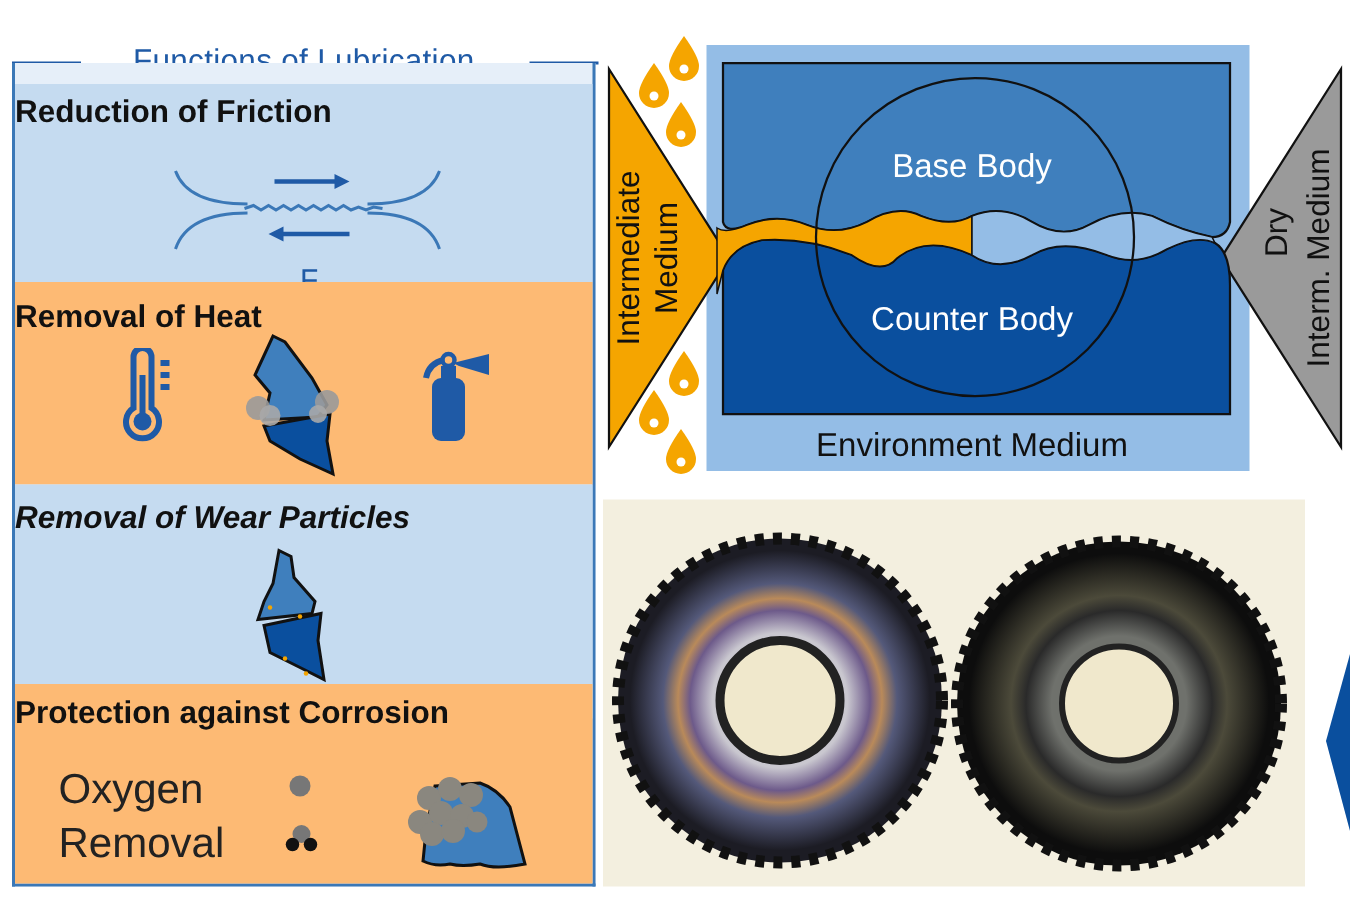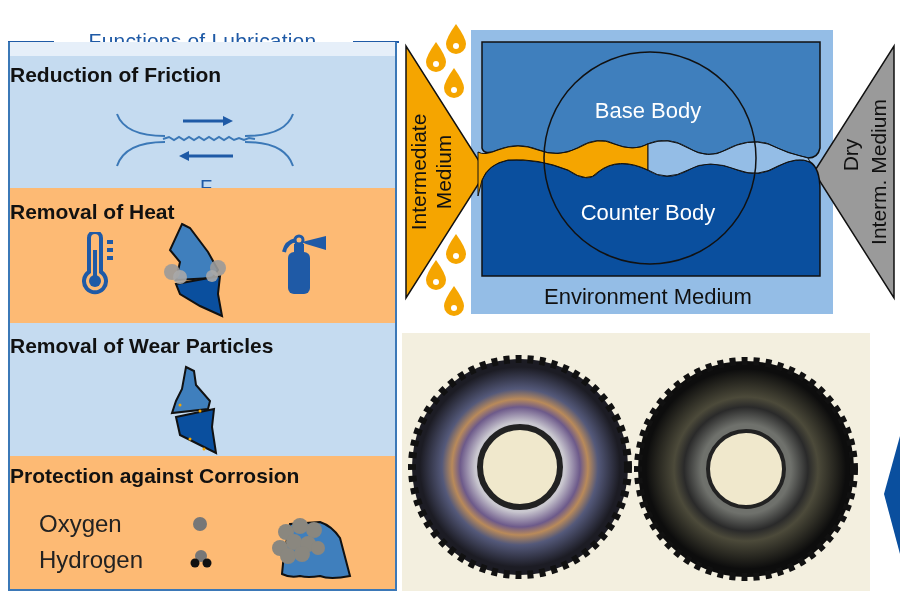--- a/index.html
+++ b/index.html
@@ -11,21 +11,21 @@
     border: 2px solid #3b78b7; border-top: none; background: #e6eff9; }
   .panel-title-line { position: absolute; top: 41px; height: 2px; background: #1f5aa6; }
   #panel-title { position: absolute; left: 0; width: 405px; top: 29px; text-align: center;
     font-size: 21px; color: #1f5aa6; letter-spacing: 0.2px; }
   .section { position: absolute; left: 0; width: 385px; }
   .section.dark { background: #c5dbf0; }
   .section.light { background: #fdba74; }
   .section-title { position: absolute; left: 0; width: 100%; text-align: left;
     font-weight: bold; font-size: 21px; color: #111; }
   .abs { position: absolute; }
-  .label-text { font-size: 24px; color: #222; }
+  .label-text { font-size: 28px; color: #222; }
 
   
   #diagram { position: absolute; left: 398px; top: 20px; width: 502px; height: 300px; }
   #photo { position: absolute; left: 402px; top: 333px; width: 468px; height: 258px;
     background: #f3efdf; overflow: hidden; }
   .diag-text { font-family: "Liberation Sans", sans-serif; }
 </style>
 </head>
 <body>
 
@@ -71,36 +71,36 @@
     </svg>
     <svg class="abs" style="left:268px; top:46px;" width="50" height="62" viewBox="0 0 50 62">
       <rect x="10" y="18" width="22" height="42" rx="6" fill="#1f5aa6"></rect>
       <rect x="16" y="10" width="10" height="8" fill="#1f5aa6"></rect>
       <path d="M18 6 q-10 2 -12 12" fill="none" stroke="#1f5aa6" stroke-width="4"></path>
       <circle cx="21" cy="6" r="4" fill="none" stroke="#1f5aa6" stroke-width="3"></circle>
       <polygon points="24,8 48,2 48,16 28,10" fill="#1f5aa6"></polygon>
     </svg>
   </div>
 
-  <div class="section dark" style="top:281px; height:156px;">
+  <div class="section dark" style="top:281px; height:156px;font-style:italic;">
     <div class="section-title" style="top:11px;">Removal of Wear Particles</div>
     <svg class="abs" style="left:150px; top:42px;" width="80" height="90" viewBox="0 0 80 90">
       <polygon points="26,2 34,6 36,20 50,36 48,44 12,48 16,36 22,24" fill="#3f7fbd" stroke="#111" stroke-width="2"></polygon>
       <polygon points="16,52 54,44 52,62 56,88 40,80 20,70" fill="#0a4f9e" stroke="#111" stroke-width="2"></polygon>
       <circle cx="20" cy="40" r="1.5" fill="#f5a500"></circle>
       <circle cx="40" cy="46" r="1.5" fill="#f5a500"></circle>
       <circle cx="30" cy="74" r="1.5" fill="#f5a500"></circle>
       <circle cx="44" cy="84" r="1.5" fill="#f5a500"></circle>
     </svg>
   </div>
 
   <div class="section light" style="top:414px; height:133px;padding-left:12px;">
     <div class="section-title" style="top:8px;">Protection against Corrosion</div>
     <div class="abs label-text" style="left:29px; top:54px;">Oxygen</div>
-    <div class="abs label-text" style="left:29px; top:90px;">Hydrogen</div>
+    <div class="abs label-text" style="left:29px; top:90px;">Removal</div>
     <svg class="abs" style="left:180px; top:58px;" width="20" height="20" viewBox="0 0 20 20">
       <circle cx="10" cy="10" r="7" fill="#777"></circle>
     </svg>
     <svg class="abs" style="left:178px; top:92px;" width="26" height="22" viewBox="0 0 26 22">
       <circle cx="13" cy="8" r="6" fill="#777"></circle>
       <circle cx="7" cy="15" r="4.5" fill="#111"></circle>
       <circle cx="19" cy="15" r="4.5" fill="#111"></circle>
     </svg>
     <svg class="abs" style="left:250px; top:58px;" width="100" height="70" viewBox="0 0 100 70">
       <path d="M30 10 L60 8 Q72 12 80 24 L90 62 Q70 66 60 62 Q48 64 40 62 Q30 64 22 60 L24 40 Z" fill="#3f7fbd" stroke="#111" stroke-width="2"></path>

